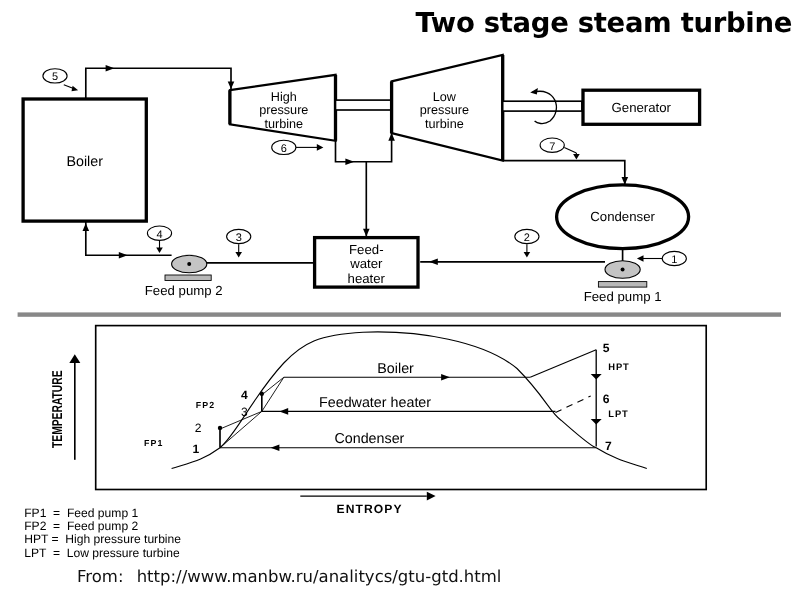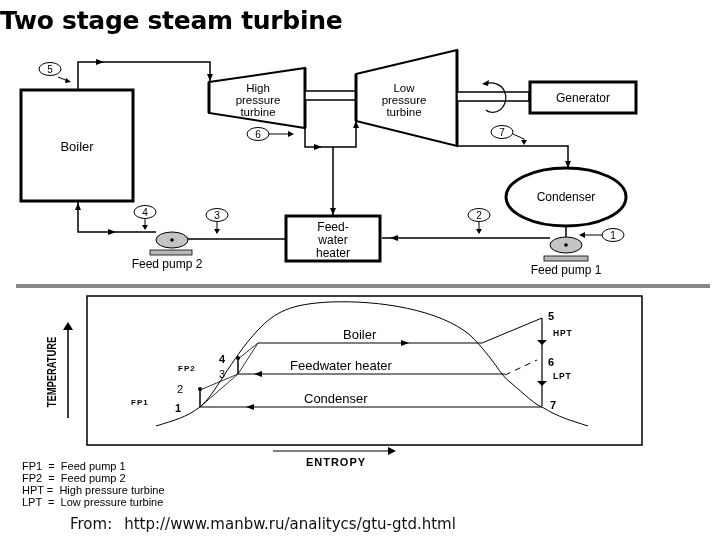--- a/index.html
+++ b/index.html
@@ -1,17 +1,17 @@
 <!DOCTYPE html>
 <html><head>
 <meta charset="utf-8">
 <style>
   html, body { margin:0; padding:0; background:#ffffff; }
   body { width:720px; height:540px; position:relative; overflow:hidden; font-family:"Liberation Sans", sans-serif; }
-  .title { position:absolute; left:0; width:720px; top:6px; text-align:left; font-family:"DejaVu Sans", sans-serif; font-weight:bold; font-size:25px; color:#000; letter-spacing:-0.3px; }
+  .title { position:absolute; left:0; width:720px; top:6px; text-align:right; font-family:"DejaVu Sans", sans-serif; font-weight:bold; font-size:25px; color:#000; letter-spacing:-0.3px; }
   svg { position:absolute; left:0; top:0; }
   .lbl { font-family:"Liberation Sans", sans-serif; fill:#000; }
   .source { position:absolute; left:70px; top:515px; font-family:"DejaVu Sans", sans-serif; font-size:15px; color:#111; }
   .source span { margin-right:12px; }
 </style>
 </head>
 <body>
 
 <div class="title">Two stage steam turbine</div>
 

